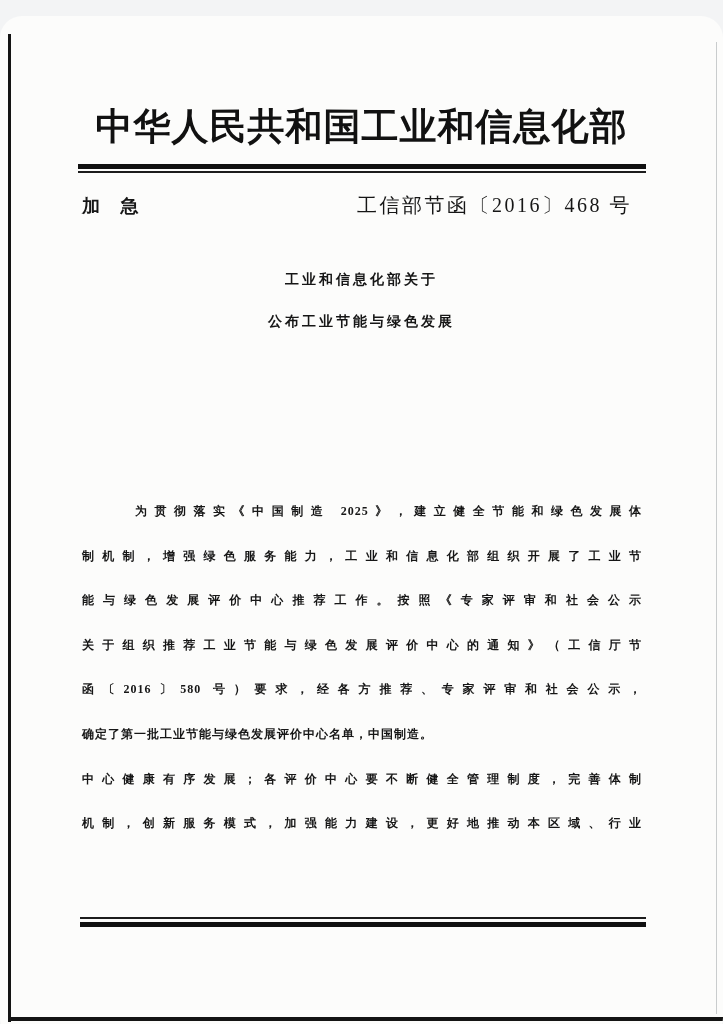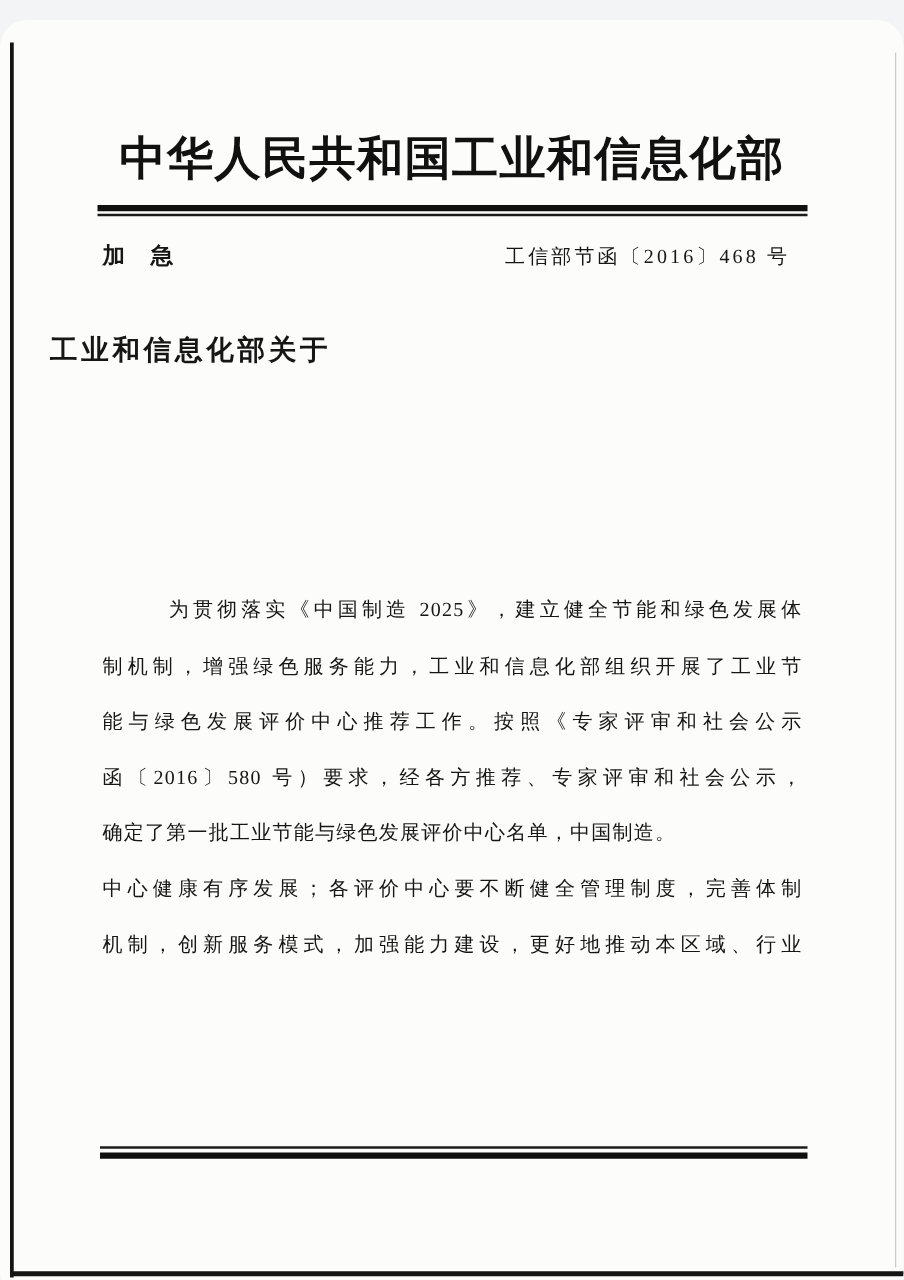--- a/index.html
+++ b/index.html
@@ -46,32 +46,32 @@
   
   .meta-row {
     position: absolute; left: 82px; top: 176px; width: 550px;
     display: flex; justify-content: space-between; align-items: baseline;
   }
   .urgency {
     font-size: 18px; font-weight: bold; letter-spacing: 2px;
     word-spacing: 12px; white-space: nowrap;
   }
   .doc-number {
-    font-size: 16px; letter-spacing: 2.5px; white-space: nowrap;
+    font-size: 20px; letter-spacing: 2.5px; white-space: nowrap;
   }
   
   .notice-title {
     position: absolute; left: 40px; top: 243px; width: 643px;
-    font-weight: bold;
-    font-size: 22px; line-height: 42px; letter-spacing: 3px;
+    text-align: center; font-weight: bold;
+    font-size: 14px; line-height: 42px; letter-spacing: 3px;
   }
   
   .body-text {
-    position: absolute; left: 82px; top: 451px; width: 560px;
-    font-size: 16px; letter-spacing: 1px;
+    position: absolute; left: 82px; top: 473px; width: 560px;
+    font-size: 12px; letter-spacing: 1px; font-weight: bold;
   }
   .body-line {
     height: 44.6px; line-height: 44.6px;
     text-align: justify; text-align-last: justify;
     white-space: nowrap;
   }
   .body-line.indent { padding-left: 53px; }
   .body-line.para-end { text-align-last: left; }
   
   .footer-rule {
@@ -98,26 +98,28 @@
     <div class="thin"></div>
   </div>
 
   <div class="meta-row">
     <span class="urgency">加 急</span>
     <span class="doc-number">工信部节函〔2016〕468 号</span>
   </div>
 
   <div class="notice-title">
     <div>工业和信息化部关于</div>
+    <div>公布工业节能与绿色发展</div>
   </div>
 
   <div class="body-text">
     <div class="body-line indent">为贯彻落实《中国制造 2025》，建立健全节能和绿色发展体</div>
     <div class="body-line">制机制，增强绿色服务能力，工业和信息化部组织开展了工业节</div>
     <div class="body-line">能与绿色发展评价中心推荐工作。按照《专家评审和社会公示</div>
+    <div class="body-line">关于组织推荐工业节能与绿色发展评价中心的通知》（工信厅节</div>
     <div class="body-line">函〔2016〕580 号）要求，经各方推荐、专家评审和社会公示，</div>
     <div class="body-line para-end">确定了第一批工业节能与绿色发展评价中心名单，中国制造。</div>
     <div class="body-line">中心健康有序发展；各评价中心要不断健全管理制度，完善体制</div>
     <div class="body-line">机制，创新服务模式，加强能力建设，更好地推动本区域、行业</div>
   </div>
 
   <div class="footer-rule">
     <div class="thin"></div>
     <div class="gap"></div>
     <div class="thick"></div>

